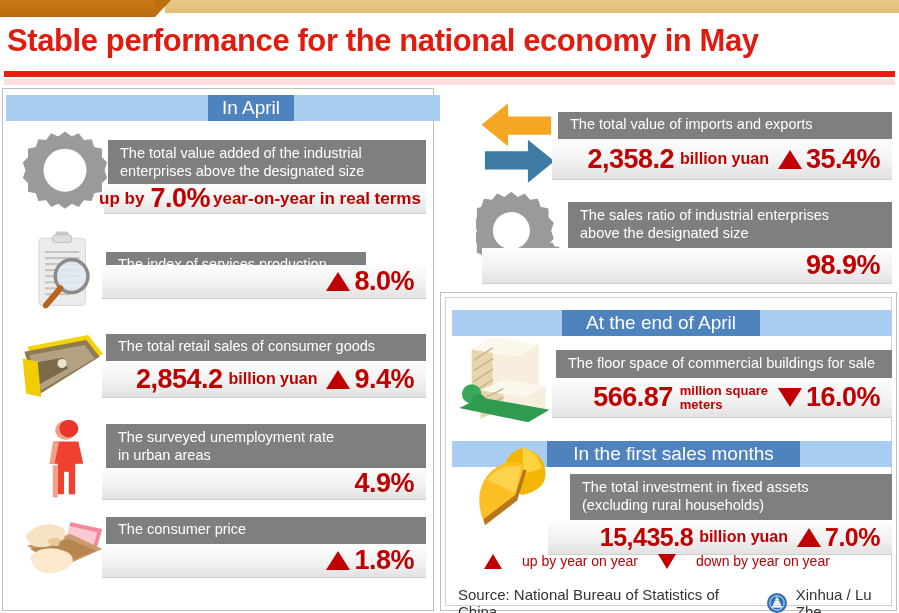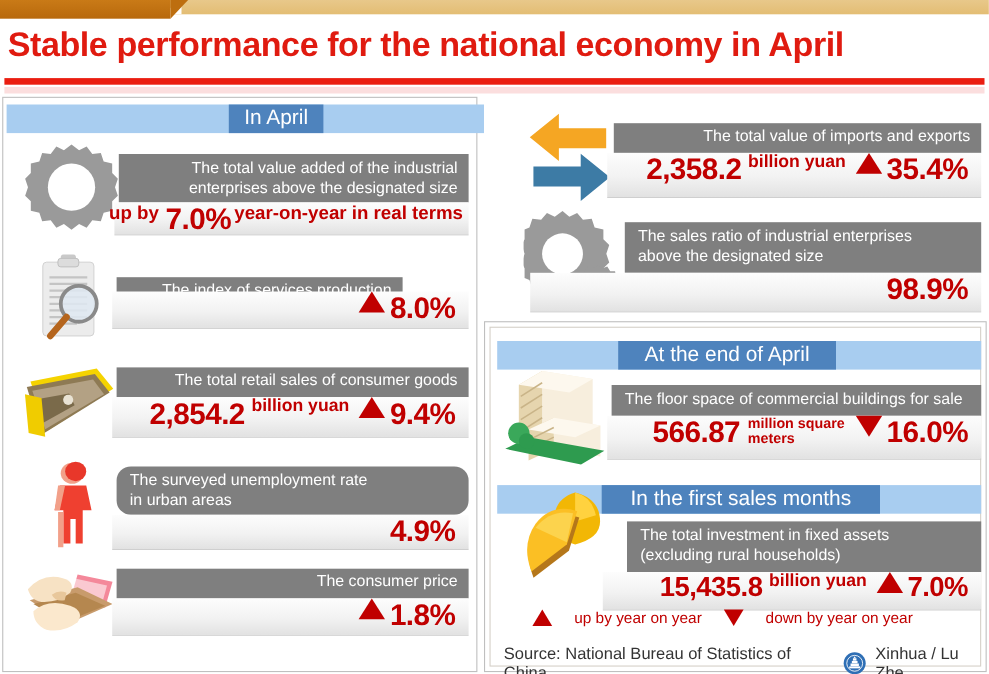--- a/index.html
+++ b/index.html
@@ -114,32 +114,32 @@
   .stat-title {
     position: absolute;
     background: #7f7f7f;
     color: #ffffff;
     font-size: 14.5px;
     line-height: 18px;
     padding: 4px 10px 4px 12px;
     white-space: pre-line;
     font-family: "Liberation Sans", sans-serif;
   }
-  .stat-title.center { text-align: right; }
+  .stat-title.center { text-align: left; }
   .stat-title.left   { text-align: left; }
 
   .stat-value {
     position: absolute;
     background: linear-gradient(180deg, #fdfdfd 0%, #f2f2f2 55%, #e2e2e2 100%);
     border-bottom: 1px solid #cfcfcf;
     color: #c00000;
     font-weight: bold;
     white-space: nowrap;
     display: flex;
-    align-items: flex-start;
+    align-items: center;
     font-family: "Liberation Sans", sans-serif;
   }
   .stat-value.right { justify-content: flex-end; padding-right: 12px; }
   .stat-value.fill  { justify-content: flex-end; padding-right: 10px; }
 
   .num      { font-size: 27px; font-weight: bold; letter-spacing: -0.5px; }
   .num-sm   { font-size: 25px; font-weight: bold; letter-spacing: -0.5px; }
   .unit     { font-size: 16px; font-weight: bold; margin: 0 5px 0 6px; }
   .unit-two {
     font-size: 13px; font-weight: bold; line-height: 14px;
@@ -203,21 +203,21 @@
 </head>
 <body>
 
 <div class="top-banner">
   <div class="banner-light"></div>
   <div class="banner-light-notch"></div>
   <div class="banner-dark"></div>
   <div class="banner-dark-tip"></div>
 </div>
 
-<div class="title">Stable performance for the national economy in April</div>
+<div class="title">Stable performance for the national economy in May</div>
 <div class="title-rule"></div>
 <div class="title-rule-soft"></div>
 
 <div class="panel panel-left"></div>
 
 <div class="hdr-bar" style="top:95px; left:6px; width:434px;"></div>
 <div class="hdr-label" style="top:95px; left:208px; width:86px;">In April</div>
 
 <svg class="icon" style="top:128px; left:22px;" width="86" height="86" viewBox="0 0 100 100">
   <g fill="#9a9a9a">
@@ -272,21 +272,21 @@
   <span class="num">9.4%</span>
 </div>
 
 <svg class="icon" style="top:418px; left:40px;" width="56" height="82" viewBox="0 0 70 100">
   <ellipse cx="32" cy="14" rx="13" ry="12" fill="#f2a089"></ellipse>
   <ellipse cx="36" cy="12" rx="12" ry="11" fill="#e8372a"></ellipse>
   <path d="M18 28 L48 28 L54 56 L44 56 L44 94 L36 94 L36 66 L30 66 L30 94 L22 94 L22 56 L12 56 Z" fill="#ef4030"></path>
   <path d="M16 28 L24 28 L18 56 L12 56 Z" fill="#f2a089"></path>
   <path d="M22 94 L22 98 L16 98 L16 58 L22 58 Z" fill="#f2a089"></path>
 </svg>
-<div class="stat-title left" style="top:424px; left:106px; width:320px; height:44px;border-radius:13px;">The surveyed unemployment rate
+<div class="stat-title left" style="top:424px; left:106px; width:320px; height:44px;">The surveyed unemployment rate
 in urban areas</div>
 <div class="stat-value right" style="top:468px; left:102px; width:324px; height:32px;">
   <span class="num">4.9%</span>
 </div>
 
 <svg class="icon" style="top:510px; left:22px;" width="92" height="78" viewBox="0 0 110 92">
   <path d="M58 14 L96 22 L88 50 L50 42 Z" fill="#f4889a"></path>
   <path d="M54 18 L90 26 L84 48 L48 40 Z" fill="#ffffff" opacity="0.55"></path>
   <path d="M6 42 L58 28 L96 46 L46 68 Z" fill="#c89b6c"></path>
   <path d="M10 46 L56 34 L88 48 L44 66 Z" fill="#b5874f"></path>

